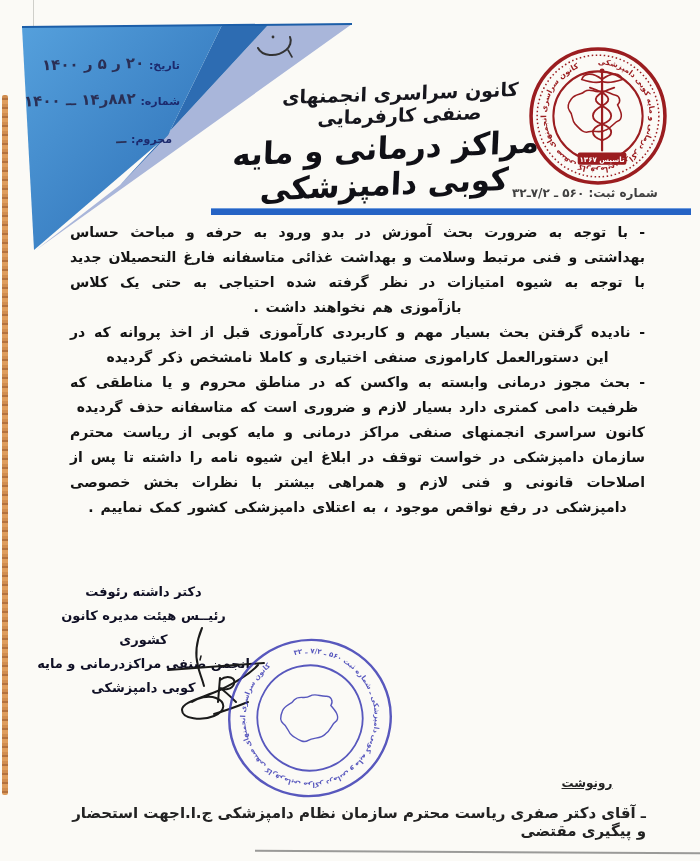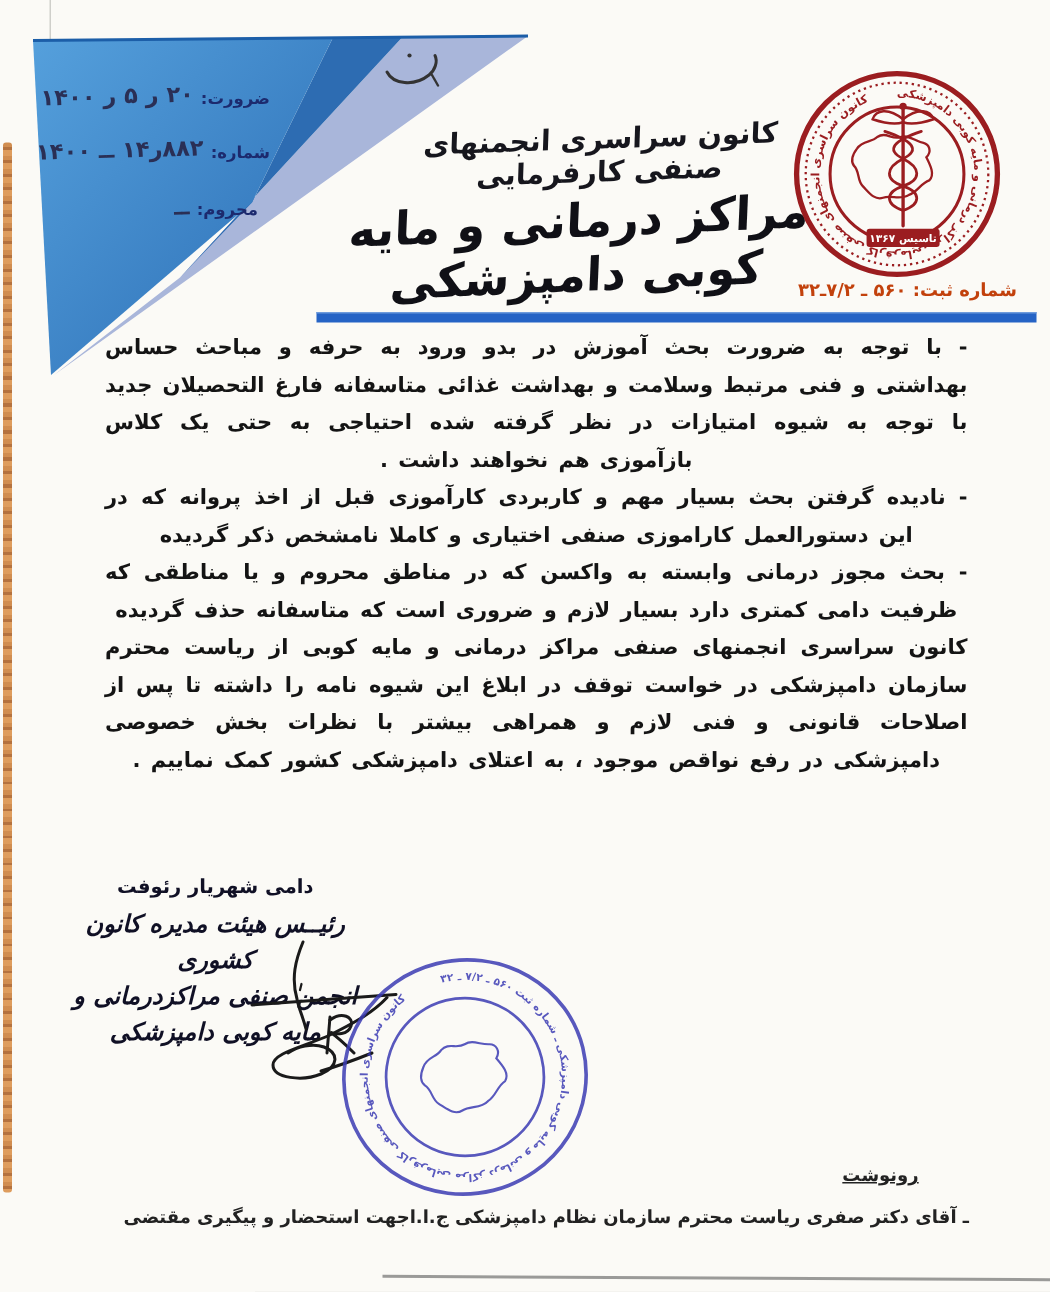--- a/index.html
+++ b/index.html
@@ -50,22 +50,22 @@
     transform:rotate(-2deg) skewX(-4deg);
   }
   .org-line2{
     position:absolute;left:203px;top:130px;width:364px;
     direction:rtl;text-align:center;
     font-size:31px;font-weight:bold;color:#101016;
     transform:rotate(-2.5deg) skewX(-5deg);
   }
   .registration{
     position:absolute;left:512px;top:186px;width:186px;
-    direction:rtl;text-align:center;
-    font-size:12px;font-weight:bold;color:#c2410c;
+    direction:rtl;text-align:left;
+    font-size:12px;font-weight:bold;color:#404040;
   }
   .blue-rule{
     position:absolute;left:211px;top:208px;width:480px;height:6px;
     background:#2563c5;border-top:1px solid #6e9bdc;
   }
   
   .body-text{
     position:absolute;left:70px;top:220px;width:575px;
     direction:rtl;color:#141414;
   }
@@ -73,38 +73,38 @@
     font-size:14px;font-weight:bold;line-height:25px;
     text-align:justify;text-align-last:center;
     word-spacing:2px;margin:0;
   }
   
   .sig-block{
     position:absolute;left:36px;top:580px;width:215px;
     direction:rtl;text-align:center;color:#101025;
   }
   .sig-name{font-size:13px;font-weight:bold;line-height:24px;}
-  .sig-title{font-size:16px;font-weight:bold;line-height:24px;font-style:italic;}
+  .sig-title{font-size:13px;font-weight:bold;line-height:24px;}
   .sig-svg{position:absolute;left:52px;top:626px;}
   .stamp-svg{
     position:absolute;left:224px;top:632px;
     transform:rotate(-14deg);opacity:.85;
   }
   .logo-svg{position:absolute;left:527px;top:45px;}
   .scribble-svg{position:absolute;left:250px;top:28px;}
   
   .copy-label{
     position:absolute;left:552px;top:776px;width:70px;
     direction:rtl;text-align:center;
     font-size:12px;font-weight:bold;color:#222;text-decoration:underline;
   }
   .copy-line{
     position:absolute;left:66px;top:804px;width:580px;
     direction:rtl;text-align:right;
-    font-size:12px;font-weight:bold;color:#222;
+    font-size:15px;font-weight:bold;color:#222;
   }
 </style>
 </head>
 <body>
 
 <div id="page">
 
   <div class="left-strip"></div>
   <div class="crease"></div>
   <div class="bottom-scan-line"></div>
@@ -116,21 +116,21 @@
         <stop offset="1" stop-color="#2a6cb4"></stop>
       </linearGradient>
     </defs>
     <polygon points="268,25 352,24 36,250 120,185" fill="#a9b6da"></polygon>
     <polygon points="222,25 268,25 120,185 168,135" fill="#2d6cb2"></polygon>
     <polygon points="22,27 222,25 168,135 34,250" fill="url(#gradMain)"></polygon>
     <polyline points="22,27 352,24" fill="none" stroke="#1c5ea8" stroke-width="2"></polyline>
   </svg>
 
   <div class="lh-row row-date">
-    <span class="lh-label">ضرورت:</span>
+    <span class="lh-label">تاریخ:</span>
     <span class="lh-value">۲۰ ر ۵ ر ۱۴۰۰</span>
   </div>
   <div class="lh-row row-number">
     <span class="lh-label">شماره:</span>
     <span class="lh-value">۸۸۲ر۱۴ ــ ۱۴۰۰</span>
   </div>
   <div class="lh-row row-attach">
     <span class="lh-label">محروم:</span>
     <span class="lh-value">ــ</span>
   </div>
@@ -175,21 +175,21 @@
   <div class="blue-rule"></div>
 
   <div class="body-text">
     <p class="para">- با توجه به ضرورت بحث آموزش در بدو ورود به حرفه و مباحث حساس بهداشتی و فنی مرتبط وسلامت و بهداشت غذائی متاسفانه فارغ التحصیلان جدید با توجه به شیوه امتیازات در نظر گرفته شده احتیاجی به حتی یک کلاس بازآموزی هم نخواهند داشت .</p>
     <p class="para">- نادیده گرفتن بحث بسیار مهم و کاربردی کارآموزی قبل از اخذ پروانه که  در این دستورالعمل کاراموزی صنفی اختیاری و کاملا نامشخص ذکر گردیده</p>
     <p class="para">- بحث مجوز درمانی وابسته به واکسن که در مناطق محروم و یا مناطقی که ظرفیت دامی کمتری دارد بسیار لازم و ضروری است که متاسفانه حذف گردیده</p>
     <p class="para">کانون سراسری انجمنهای صنفی مراکز درمانی و مایه کوبی از ریاست محترم سازمان دامپزشکی در خواست توقف در ابلاغ این شیوه نامه را داشته تا پس از اصلاحات قانونی و فنی لازم و همراهی بیشتر با نظرات بخش خصوصی دامپزشکی در رفع نواقص موجود ، به اعتلای دامپزشکی کشور کمک نماییم .</p>
   </div>
 
   <div class="sig-block">
-    <div class="sig-name">دامی شهریار رئوفت</div>
+    <div class="sig-name">دکتر داشته رئوفت</div>
     <div class="sig-title">رئیــس هیئت مدیره کانون کشوری</div>
     <div class="sig-title">انجمن صنفی مراکزدرمانی و مایه کوبی دامپزشکی</div>
   </div>
 
   <svg class="sig-svg" width="240" height="100" viewBox="0 0 240 100">
     <g fill="none" stroke="#1a1a1a" stroke-width="2" stroke-linecap="round">
       <path d="M150,2 C145,14 142,26 146,40 C147,46 150,52 152,60"></path>
       <path d="M116,44 L212,37"></path>
       <path d="M206,39 C196,50 180,58 168,64 C150,72 130,76 130,84 C130,93 150,95 162,90 C174,85 174,76 164,72 C156,69 146,72 140,76"></path>
       <path d="M168,52 L166,76"></path>

